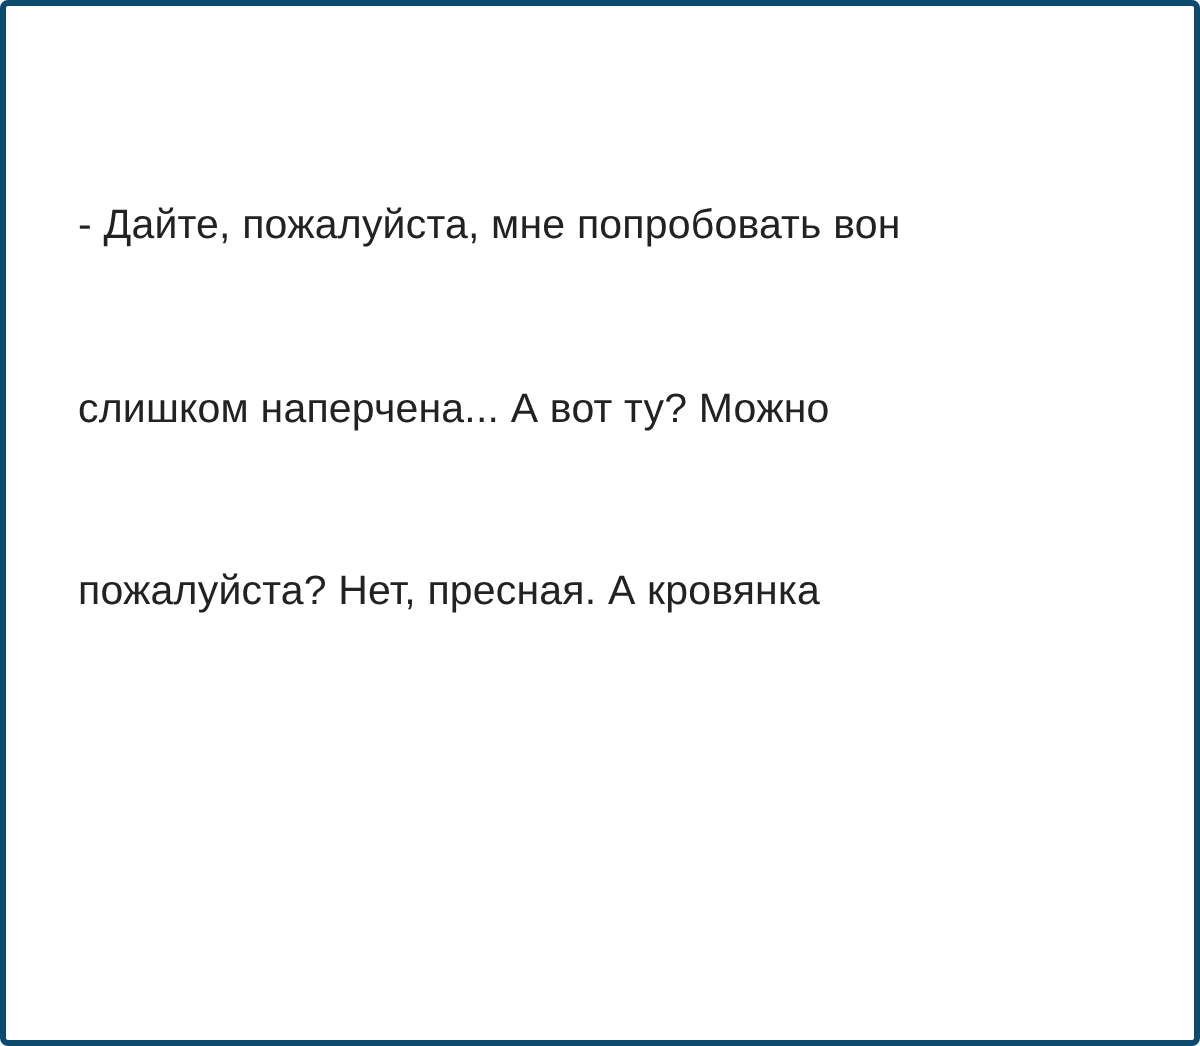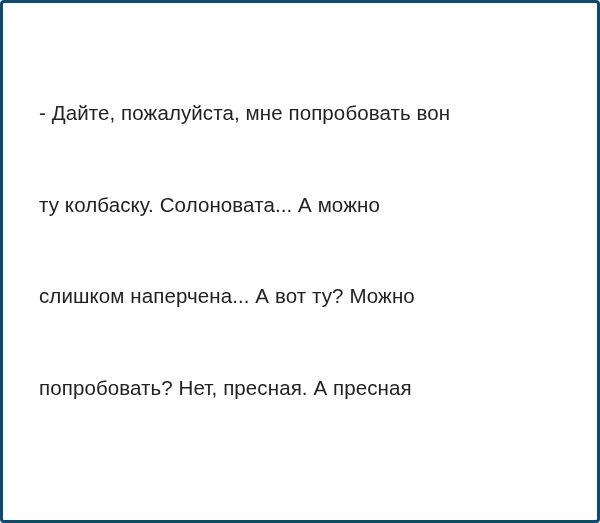--- a/index.html
+++ b/index.html
@@ -36,23 +36,22 @@
     display: block;
     white-space: pre-wrap;
   }
 </style>
 </head>
 <body>
 
 <div class="card">
   <div class="joke-text">
     <span class="line">- Дайте, пожалуйста, мне попробовать вон</span>
-    <span class="line">ту колбаску. Солоновата... А можно</span>
     <span class="line">слишком наперчена... А вот ту? Можно</span>
-    <span class="line">попробовать? Нет, пресная. А пресная</span>
+    <span class="line">пожалуйста? Нет, пресная. А кровянка</span>
     
     
     
     
     
     
     
     
   </div>
 </div>

